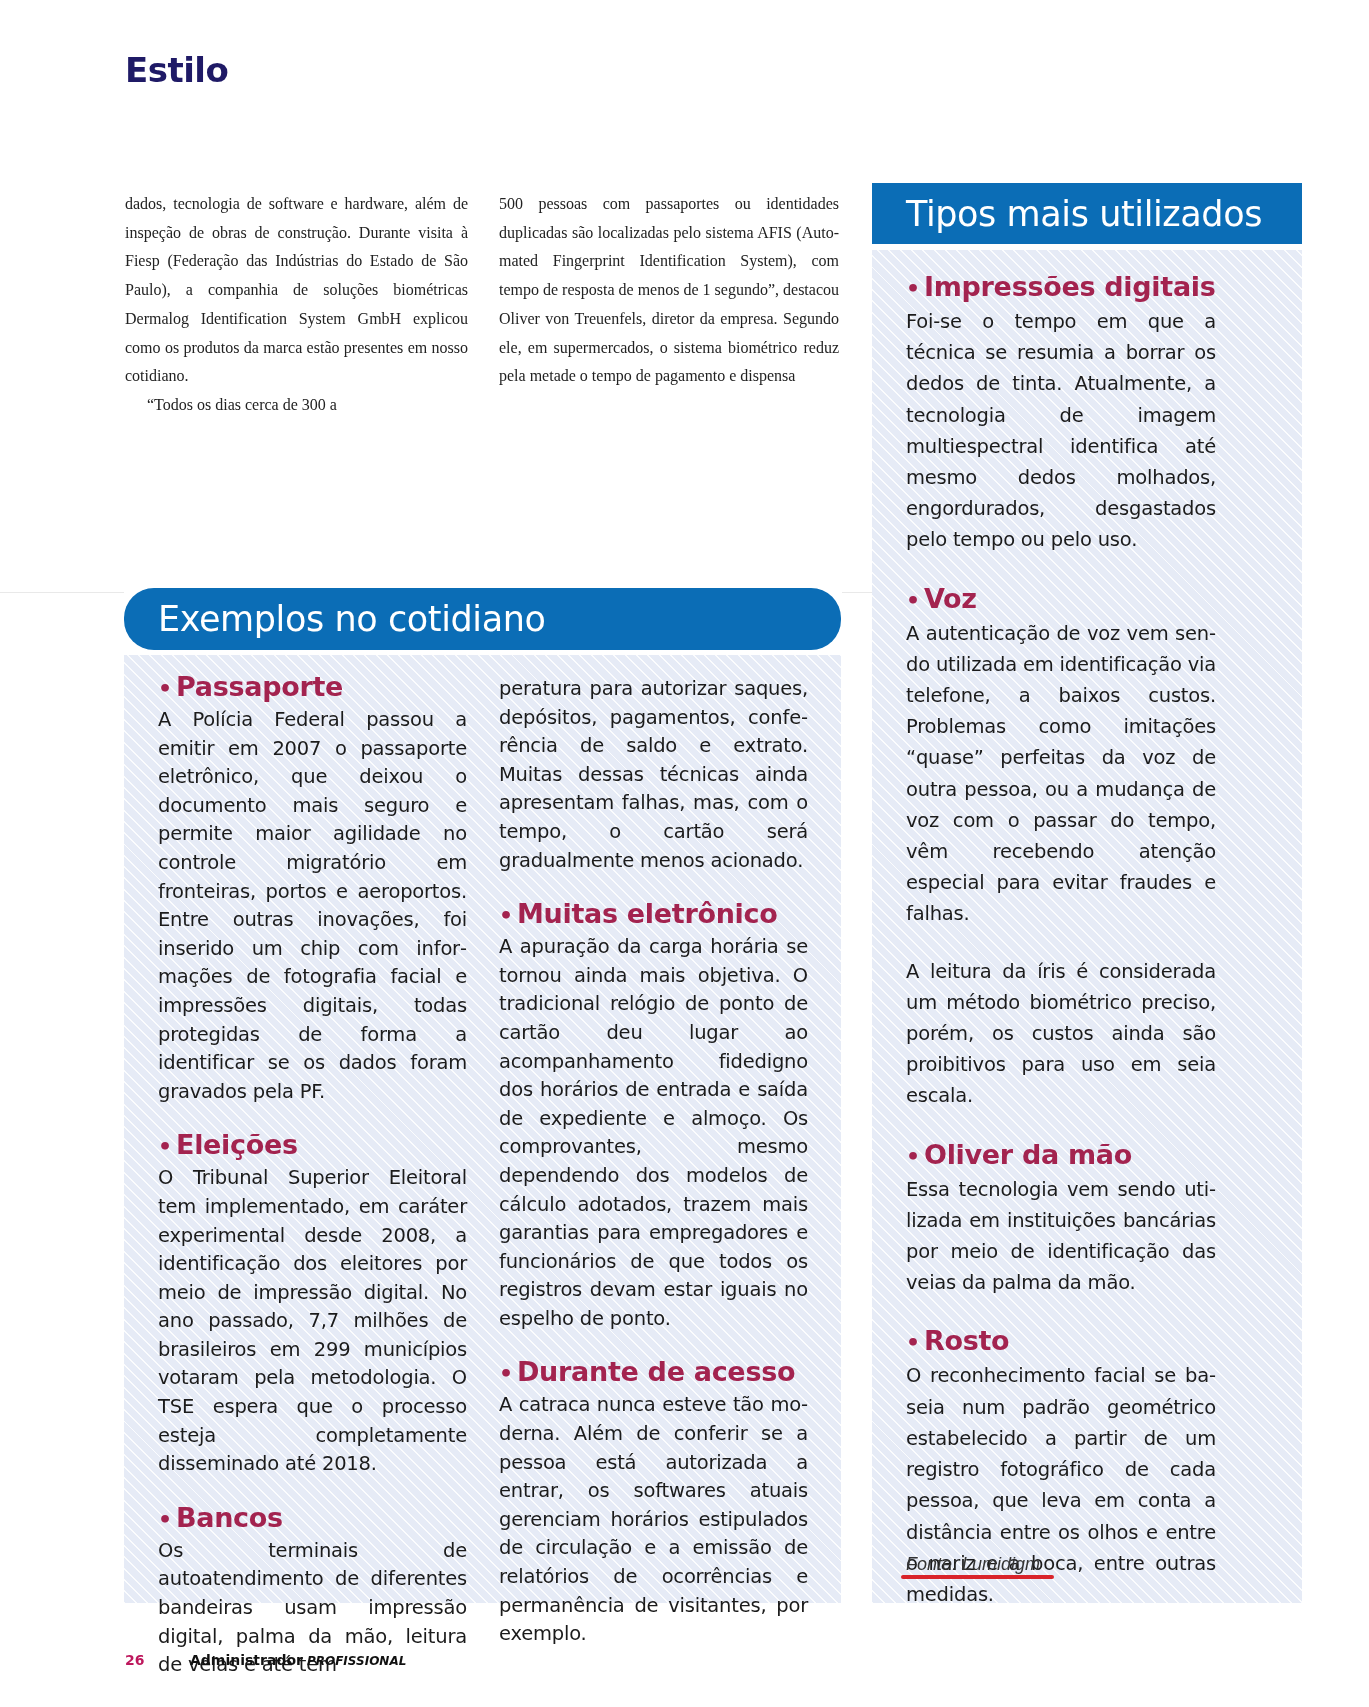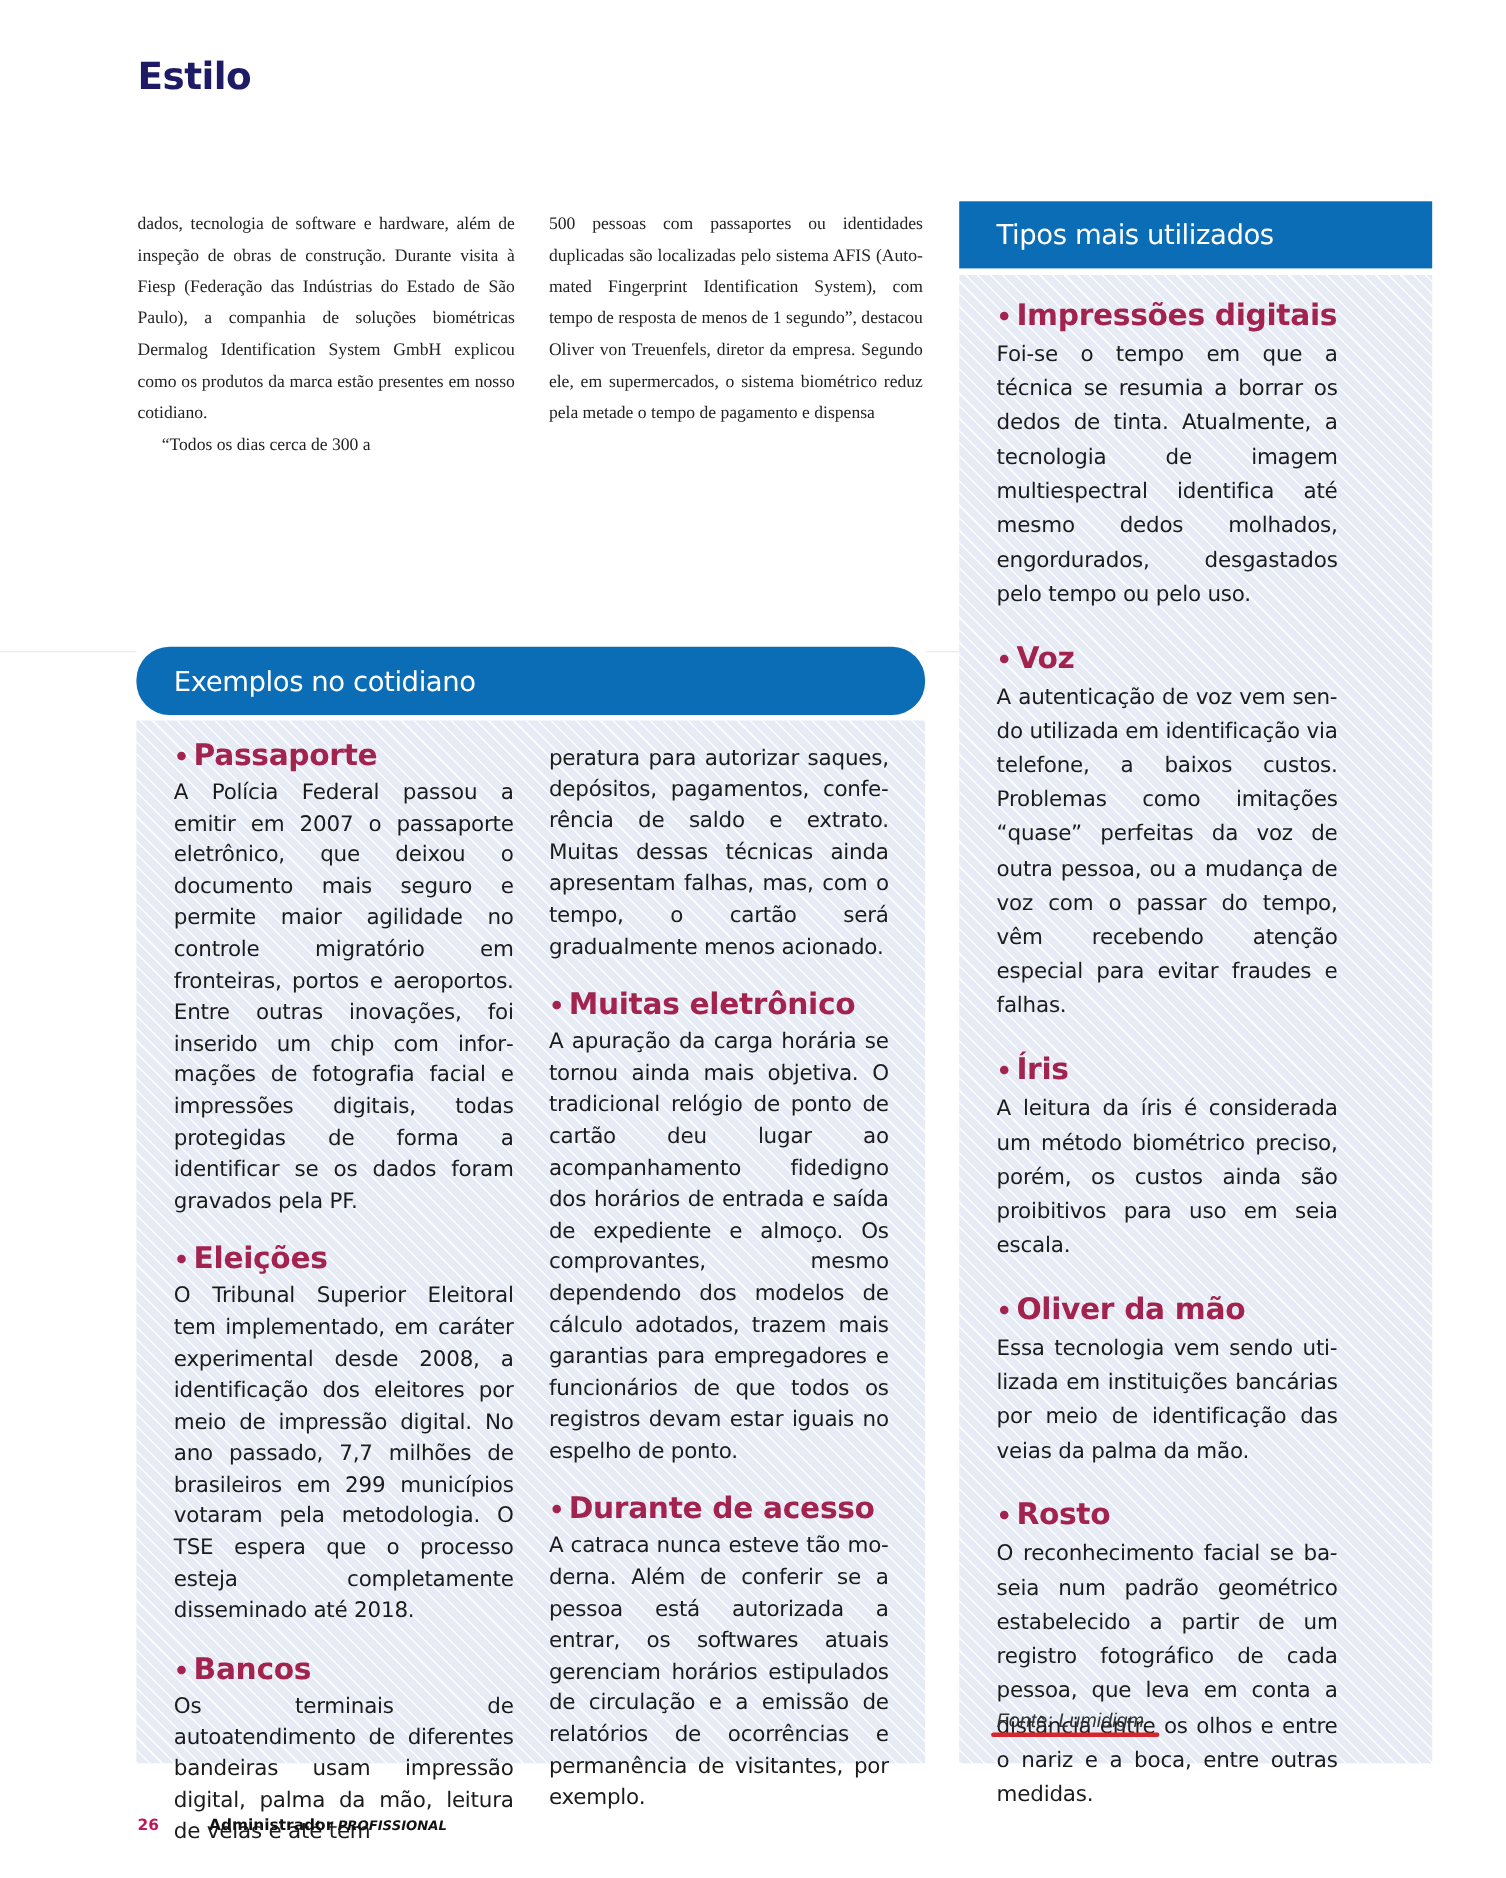--- a/index.html
+++ b/index.html
@@ -11,21 +11,21 @@
   .top-col p { margin:0; }
   .top-col .indent { text-indent:22px; }
   #col1 { left:125px; width:343px; }
   #col2 { left:499px; width:340px; }
 
   .faint-rule { position:absolute; left:0; top:592px; width:124px; height:1px; background:#e9e9e9; }
   .faint-rule2 { position:absolute; left:842px; top:592px; width:30px; height:1px; background:#e9e9e9; }
 
   .box { position:absolute; background-color:#e6ebf6;
     background-image:repeating-linear-gradient(45deg, rgba(255,255,255,0.85) 0px, rgba(255,255,255,0.85) 1.4px, transparent 1.4px, transparent 8px); }
-  .box-header { position:absolute; background:#0b6db6; color:#fff; font-family:"DejaVu Sans", sans-serif; font-size:25px; padding-left:34px; box-sizing:border-box; display:flex; align-items:center; letter-spacing:-0.4px; }
+  .box-header { position:absolute; background:#0b6db6; color:#fff; font-family:"DejaVu Sans", sans-serif; font-size:35px; padding-left:34px; box-sizing:border-box; display:flex; align-items:center; letter-spacing:-0.4px; }
 
   #ex-header { left:124px; top:588px; width:717px; height:62px;border-radius:30px; }
   #ex-box { left:124px; top:655px; width:717px; height:948px; }
   #tp-header { left:872px; top:183px; width:430px; height:61px; }
   #tp-box { left:872px; top:250px; width:430px; height:1353px; }
 
   .sub-col { position:absolute; font-family:"DejaVu Sans", sans-serif; font-size:19.5px; line-height:28.6px; text-align:justify; color:#1b1b1b; letter-spacing:-0.2px; }
   .sub-col h3 { margin:0; font-size:27px; font-weight:bold; color:#a3234f; line-height:34px; letter-spacing:-0.3px; }
   .sub-col h3 .bullet { display:inline-block; width:18px; font-size:22px; }
   .sub-col p { margin:0 0 22px 0; }
@@ -83,21 +83,20 @@
 <div class="box-header" id="tp-header">
   <span>Tipos mais utilizados</span>
 </div>
 <div class="box" id="tp-box"></div>
 
 <div class="sub-col" id="tp-col">
   <h3><span class="bullet">•</span><span>Impressões digitais</span></h3>
   <p>Foi-se o tempo em que a técnica se resumia a borrar os dedos de tinta. Atualmente, a tecnologia de imagem multiespectral identi­fica até mesmo dedos molhados, engordurados, desgastados pelo tempo ou pelo uso.</p>
   <h3><span class="bullet">•</span><span>Voz</span></h3>
   <p>A autenticação de voz vem sen­do utilizada em identificação via telefone, a baixos custos. Proble­mas como imitações “quase” per­feitas da voz de outra pessoa, ou a mudança de voz com o passar do tempo, vêm recebendo aten­ção especial para evitar fraudes e falhas.</p>
-  <h3><span class="bullet">•</span><span>Íris</span></h3>
   <p>A leitura da íris é considerada um método biométrico preciso, po­rém, os custos ainda são proibiti­vos para uso em seia escala.</p>
   <h3><span class="bullet">•</span><span>Oliver da mão</span></h3>
   <p>Essa tecnologia vem sendo uti­lizada em instituições bancárias por meio de identificação das veias da palma da mão.</p>
   <h3><span class="bullet">•</span><span>Rosto</span></h3>
   <p class="lastp">O reconhecimento facial se ba­seia num padrão geométrico es­tabelecido a partir de um registro fotográfico de cada pessoa, que leva em conta a distância entre os olhos e entre o nariz e a boca, entre outras medidas.</p>
 </div>
 
 <div class="source">Fonte: Lumidigm</div>
 <div class="source-underline"></div>
 

